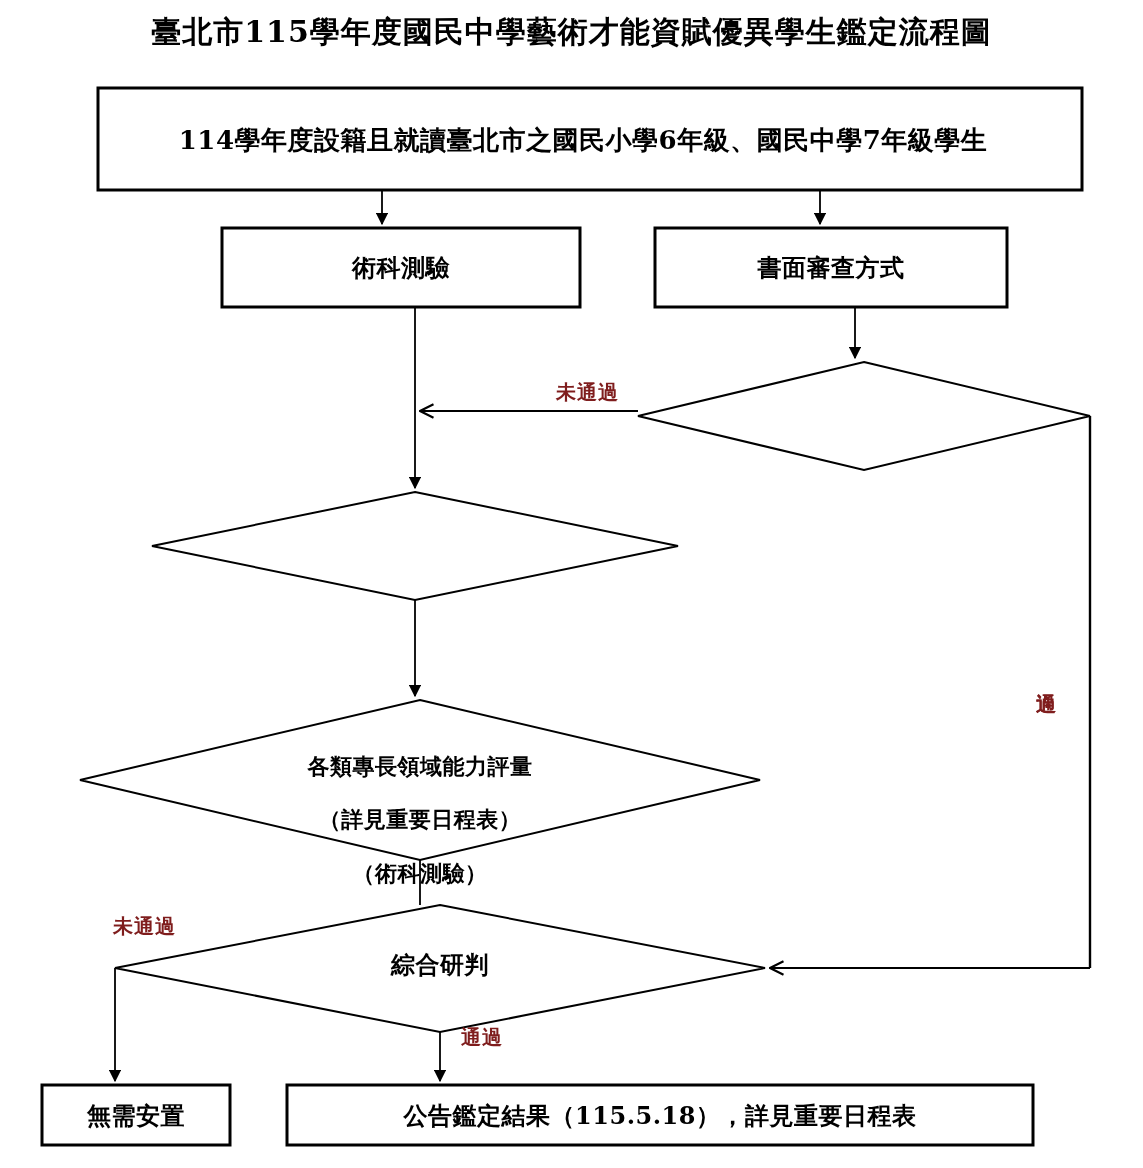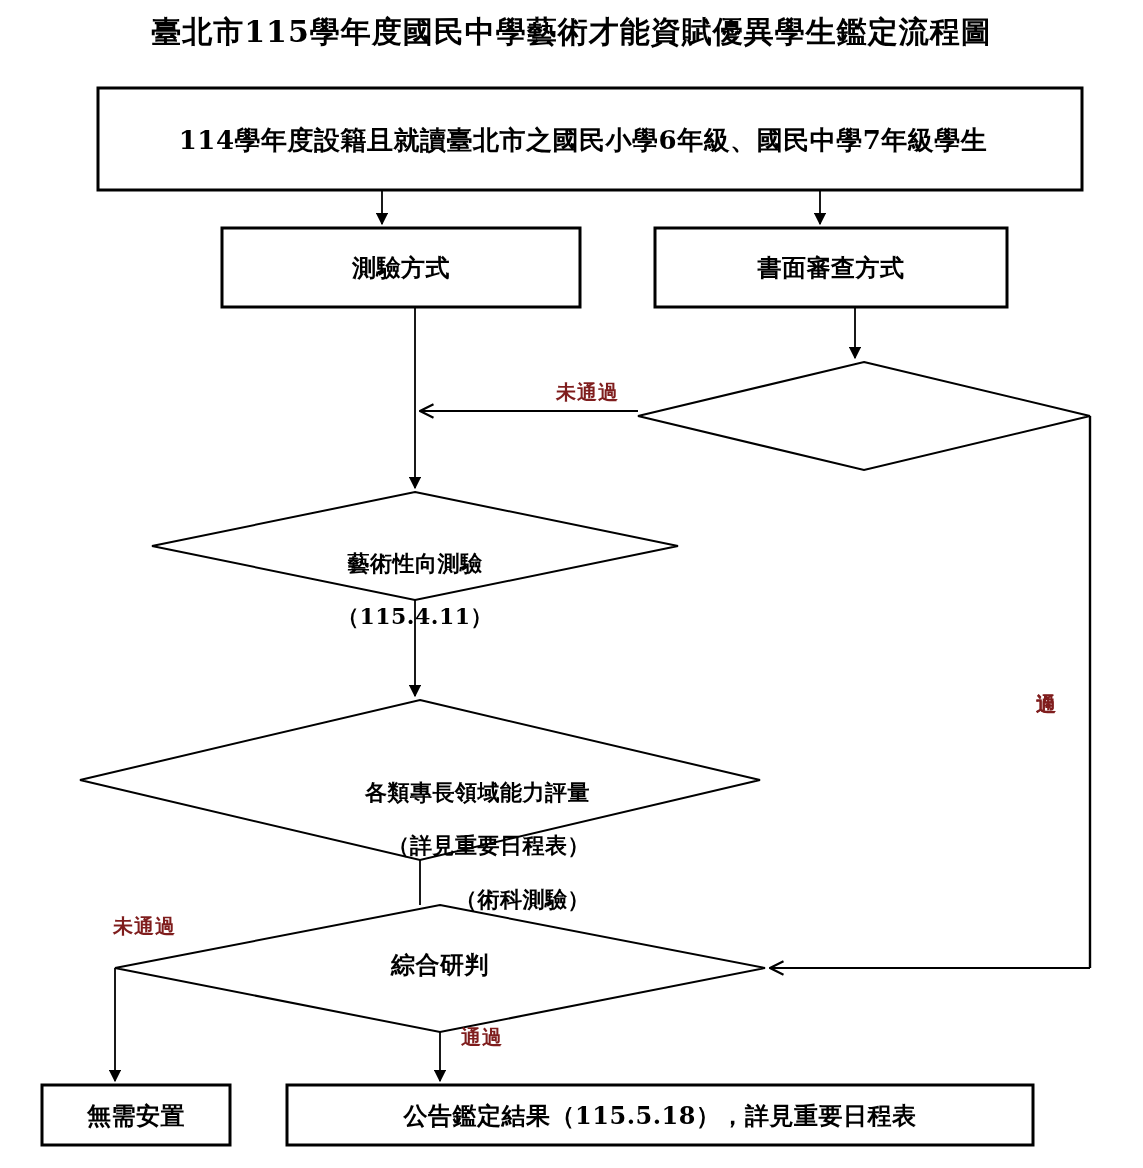--- a/index.html
+++ b/index.html
@@ -122,31 +122,27 @@
 
     <line x1="440" y1="1032" x2="440" y2="1081" stroke="#000" stroke-width="1.8" marker-end="url(#arrow)"></line>
   </svg>
 
   <div class="layer-text">
 
     <div class="chart-title">臺北市115學年度國民中學藝術才能資賦優異學生鑑定流程圖</div>
 
     <div class="node-label t-26" style="left:101px; top:125px; width:964px;">114學年度設籍且就讀臺北市之國民小學6年級、國民中學7年級學生</div>
 
-    <div class="node-label t-24" style="left:222px; top:253px; width:358px;">測驗方式</div>
+    <div class="node-label t-24" style="left:222px; top:253px; width:358px;">術科測驗</div>
 
     <div class="node-label t-24" style="left:655px; top:253px; width:352px;">書面審查方式</div>
 
 
-    <div class="node-label t-22" style="left:295px; top:523px; width:240px;">
-      <div>藝術性向測驗</div>
-      <div>（115.4.11）</div>
-    </div>
 
-    <div class="node-label t-22" style="left:250px; top:752px; width:340px;text-align:right;">
+    <div class="node-label t-22" style="left:250px; top:726px; width:340px;">
       <div>各類專長領域能力評量</div>
       <div>（詳見重要日程表）</div>
       <div>（術科測驗）</div>
     </div>
 
     <div class="node-label t-24" style="left:320px; top:950px; width:240px;">綜合研判</div>
 
     <div class="node-label t-24" style="left:42px; top:1101px; width:188px;">無需安置</div>
 
     <div class="node-label t-24" style="left:287px; top:1101px; width:746px;">公告鑑定結果（115.5.18），詳見重要日程表</div>

